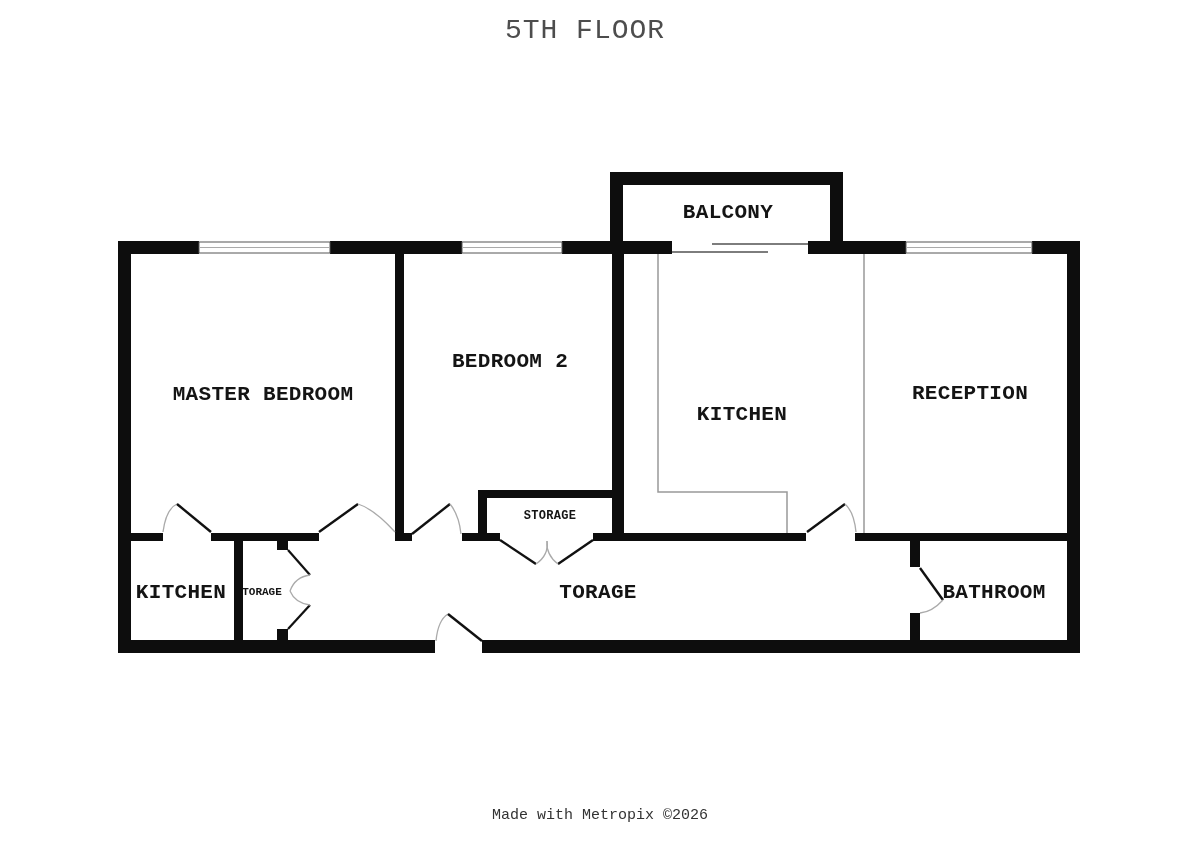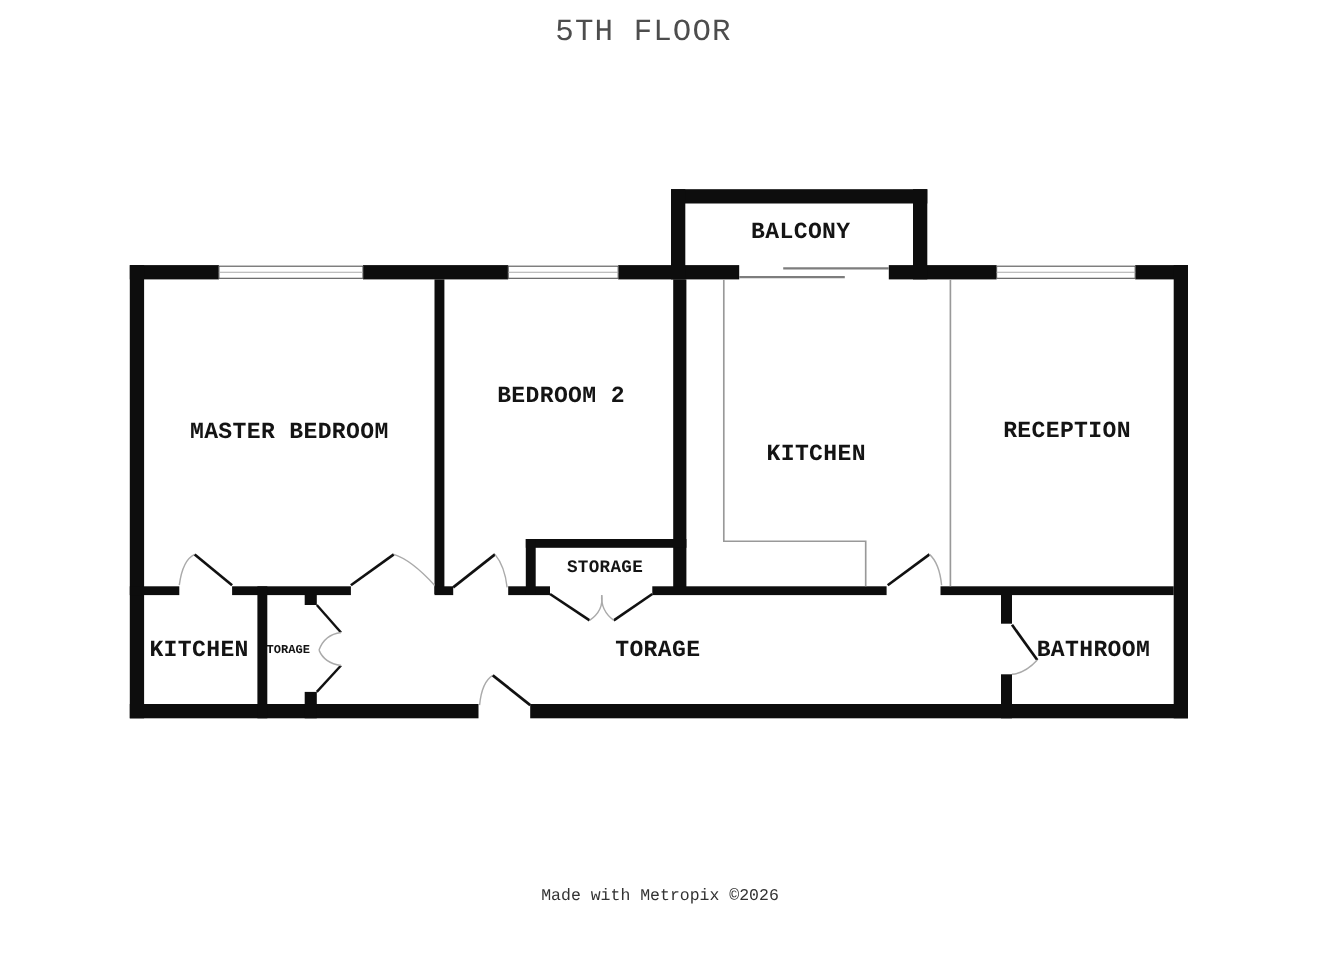--- a/index.html
+++ b/index.html
@@ -21,21 +21,21 @@
     position:absolute;left:585px;top:30px;
     transform:translate(-50%,-50%);
     font-size:28px;font-weight:400;letter-spacing:1px;
     color:var(--c-title);white-space:nowrap;
   }
   .room-label{
     position:absolute;transform:translate(-50%,-50%);
     font-size:21px;font-weight:700;letter-spacing:.3px;
     color:var(--c-label);white-space:nowrap;
   }
-  .room-label.small{font-size:16px;}
+  .room-label.small{font-size:12px;}
   .room-label.tiny{font-size:11px;letter-spacing:0;}
   .footer-credit{
     position:absolute;left:600px;top:815px;
     transform:translate(-50%,-50%);
     font-size:15px;color:#333333;white-space:nowrap;
   }
 </style>
 </head>
 <body>
 

